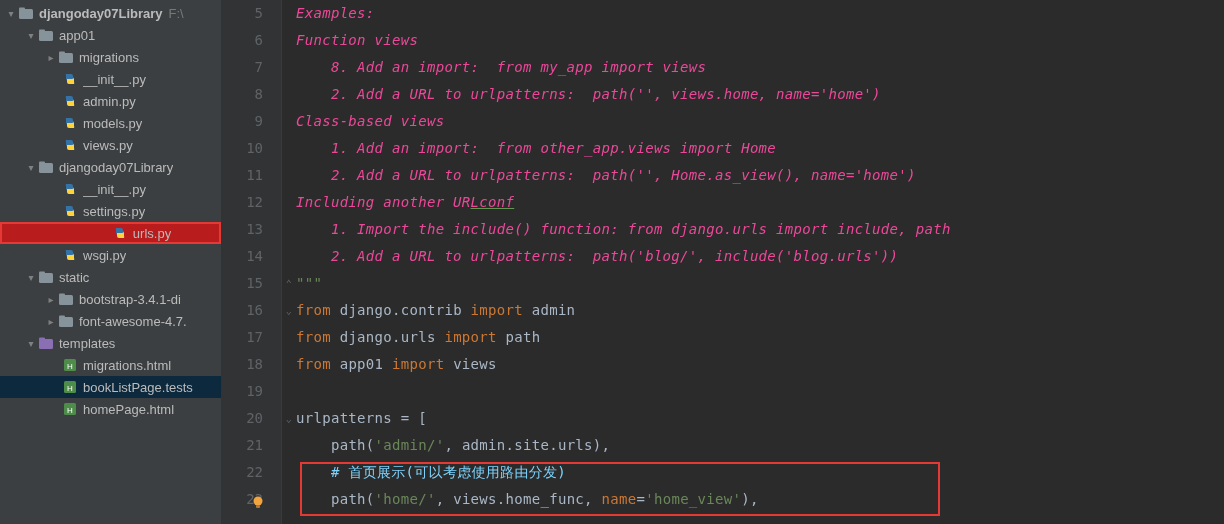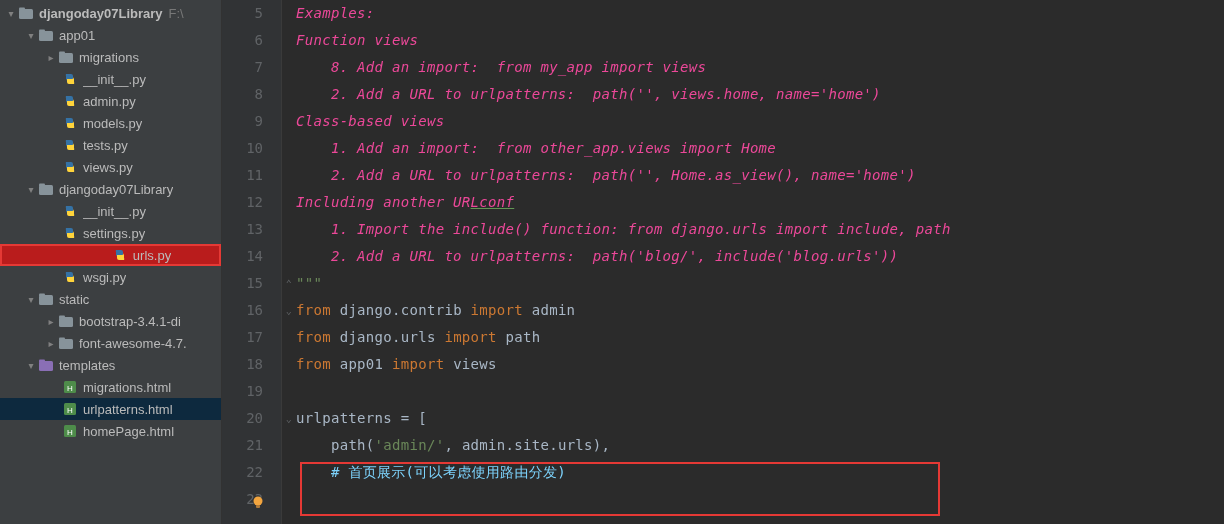--- a/index.html
+++ b/index.html
@@ -186,30 +186,20 @@
           <span class="tree-label">models.py</span>
         </div>
         <div class="tree-row">
           <span class="ind" style="width: 58px;"></span>
           <span class="icon">
             <svg class="svg-icon" width="16" height="16">
               <path d="M4 3h5a2 2 0 0 1 2 2v3H6a2 2 0 0 0-2 2V5a2 2 0 0 1 0-2z" fill="#3572A5"></path>
               <path d="M12 13H7a2 2 0 0 1-2-2V8h5a2 2 0 0 0 2-2v5a2 2 0 0 1 0 2z" fill="#FFD43B"></path>
             </svg>
           </span>
-          <span class="tree-label">tests.py</span>
-        </div>
-        <div class="tree-row">
-          <span class="ind" style="width: 58px;"></span>
-          <span class="icon">
-            <svg class="svg-icon" width="16" height="16">
-              <path d="M4 3h5a2 2 0 0 1 2 2v3H6a2 2 0 0 0-2 2V5a2 2 0 0 1 0-2z" fill="#3572A5"></path>
-              <path d="M12 13H7a2 2 0 0 1-2-2V8h5a2 2 0 0 0 2-2v5a2 2 0 0 1 0 2z" fill="#FFD43B"></path>
-            </svg>
-          </span>
           <span class="tree-label">views.py</span>
         </div>
         <div class="tree-row">
           <span class="ind" style="width: 20px;"></span>
           <span class="arrow">▾</span>
           <span class="icon">
             <svg class="svg-icon" width="16" height="16">
               <rect x="1" y="4" width="14" height="10" rx="1.5" fill="#87939a"></rect>
               <rect x="1" y="2.5" width="6" height="3" rx="1" fill="#87939a"></rect>
             </svg>
@@ -311,21 +301,21 @@
           <span class="tree-label">migrations.html</span>
         </div>
         <div class="tree-row selected">
           <span class="ind" style="width: 58px;"></span>
           <span class="icon">
             <svg class="svg-icon" width="16" height="16">
               <rect x="2" y="2" width="12" height="12" rx="1.5" fill="#4e8c4a"></rect>
               <text x="8" y="12" font-size="8" text-anchor="middle" fill="#fff" font-family="sans-serif">H</text>
             </svg>
           </span>
-          <span class="tree-label">urlpatterns.html</span>
+          <span class="tree-label">bookListPage.tests</span>
         </div>
         <div class="tree-row">
           <span class="ind" style="width: 58px;"></span>
           <span class="icon">
             <svg class="svg-icon" width="16" height="16">
               <rect x="2" y="2" width="12" height="12" rx="1.5" fill="#4e8c4a"></rect>
               <text x="8" y="12" font-size="8" text-anchor="middle" fill="#fff" font-family="sans-serif">H</text>
             </svg>
           </span>
           <span class="tree-label">homePage.html</span>
@@ -371,15 +361,16 @@
       <div class="code-line"><span class="c-comment">    1. Import the include() function: from django.urls import include, path</span></div>
       <div class="code-line"><span class="c-comment">    2. Add a URL to urlpatterns:  path('blog/', include('blog.urls'))</span></div>
       <div class="code-line no-italic" style="position: relative;"><span class="fold-marker" style="position: absolute;">⌃</span><span class="c-str">"""</span></div>
       <div class="code-line no-italic" style="position: relative;"><span class="fold-marker" style="position: absolute;">⌄</span><span class="c-kw">from </span><span class="c-ident">django.contrib </span><span class="c-kw">import </span><span class="c-ident">admin</span></div>
       <div class="code-line no-italic"><span class="c-kw">from </span><span class="c-ident">django.urls </span><span class="c-kw">import </span><span class="c-ident">path</span></div>
       <div class="code-line no-italic"><span class="c-kw">from </span><span class="c-ident">app01 </span><span class="c-kw">import </span><span class="c-ident">views</span></div>
       <div class="code-line no-italic"></div>
       <div class="code-line no-italic" style="position: relative;"><span class="fold-marker" style="position: absolute;">⌄</span><span class="c-ident">urlpatterns = [</span></div>
       <div class="code-line no-italic"><span class="c-ident">    </span><span class="c-ident">path(</span><span class="c-str">'admin/'</span><span class="c-op">, </span><span class="c-ident">admin.site.urls)</span><span class="c-op">,</span></div>
       <div class="code-line no-italic"><span class="c-ident">    </span><span class="c-hash"># 首页展示(可以考虑使用路由分发)</span></div>
+      <div class="code-line no-italic"><span class="c-ident">    </span><span class="c-ident">path(</span><span class="c-str">'home/'</span><span class="c-op">, </span><span class="c-ident">views.home_func</span><span class="c-op">, </span><span class="c-kw">name</span><span class="c-op">=</span><span class="c-str">'home_view'</span><span class="c-ident">)</span><span class="c-op">,</span></div>
       <div class="red-box" style="left:18px; top:462px; width:640px; height:54px;"></div>
     </div>
 </div>
 
 </body></html>

